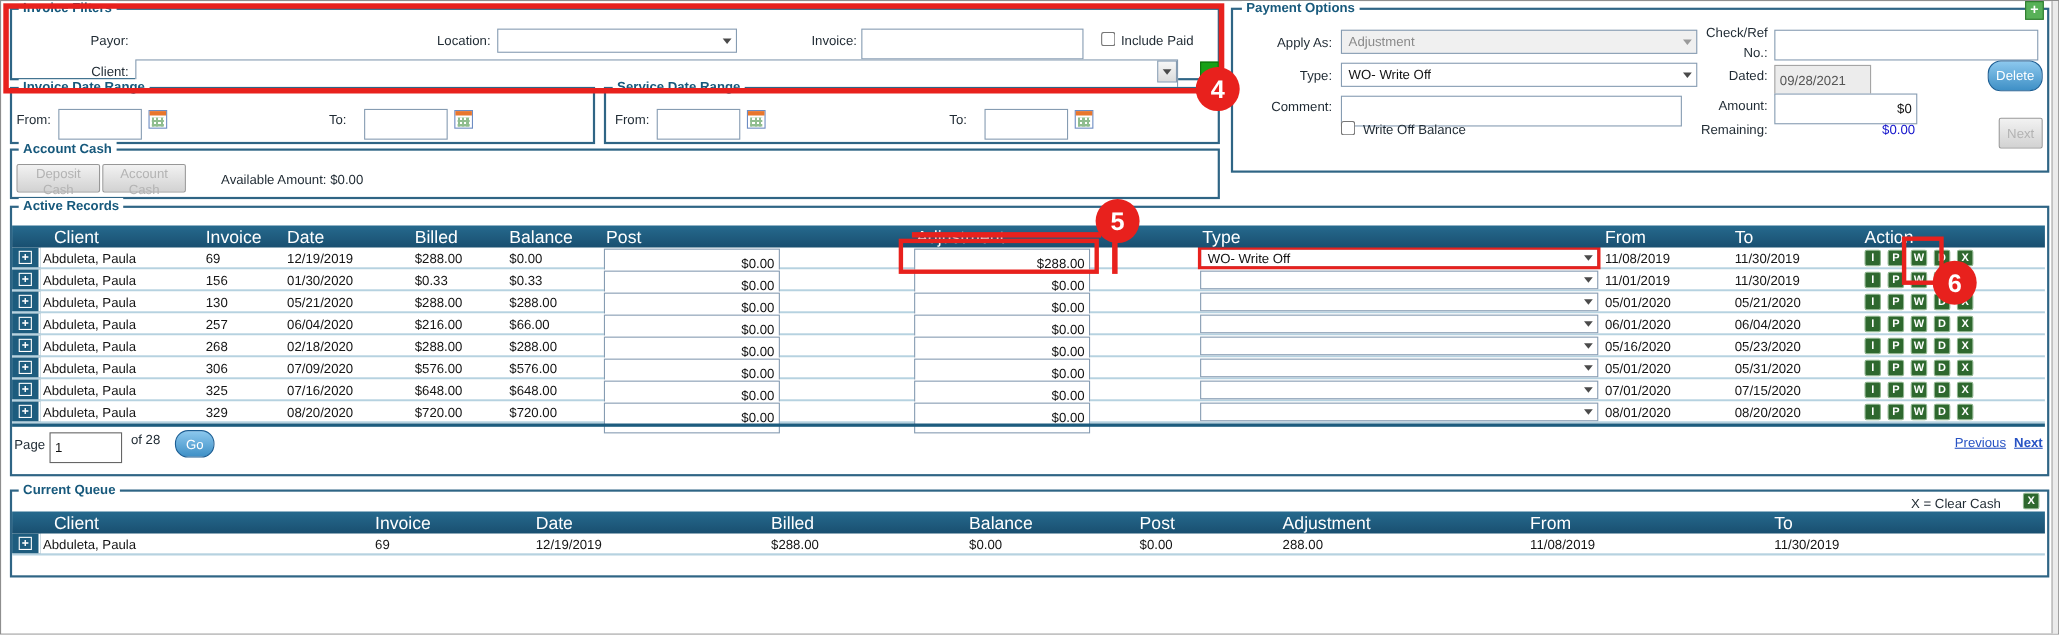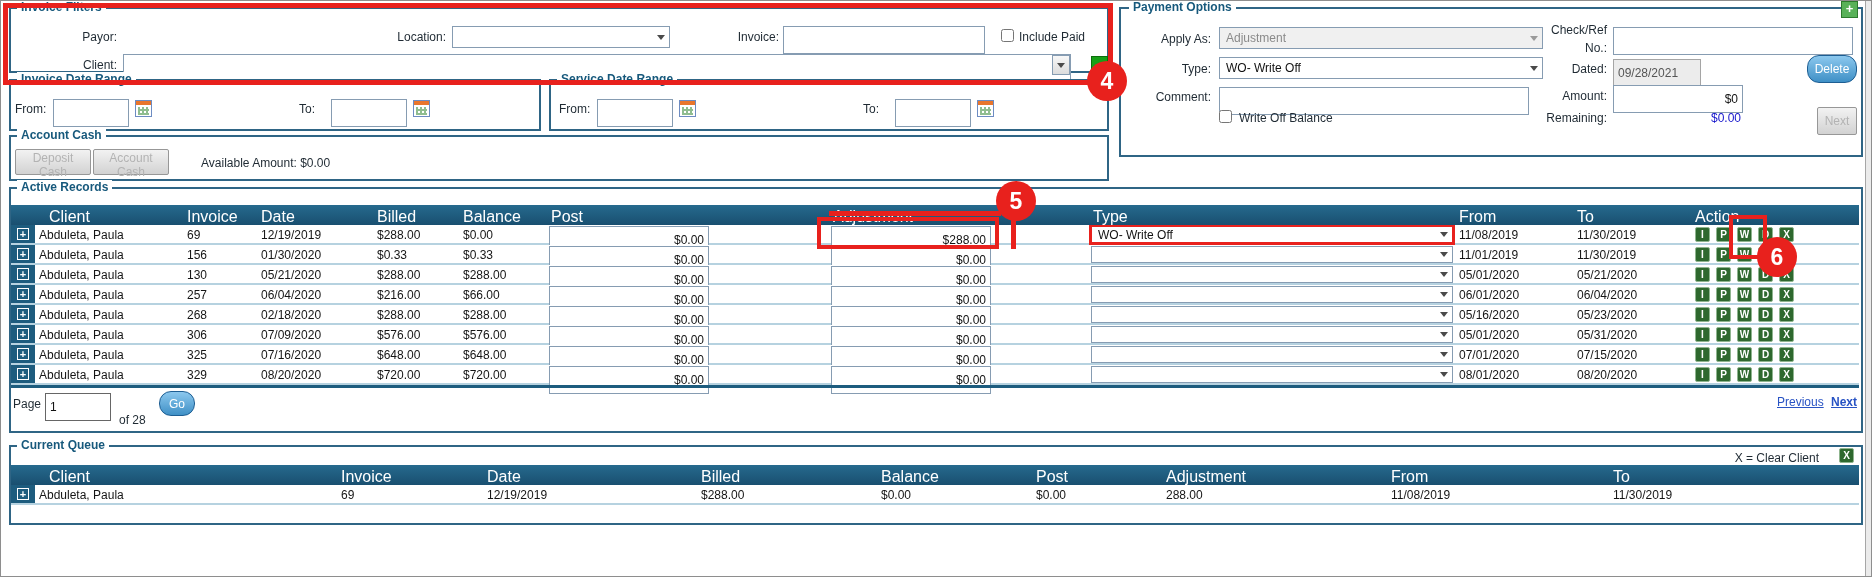--- a/index.html
+++ b/index.html
@@ -336,28 +336,28 @@
     <span class="ai" style="left:1705px">P</span>
     <span class="ai" style="left:1726px">W</span>
     <span class="ai" style="left:1747px">D</span>
     <span class="ai" style="left:1768px">X</span>
   </div>
 
   <div class="tbl-bottom" style="top:384px"></div>
 
   <span class="lab" style="left:12px;top:396px">Page</span>
   <input class="inp" style="left: 44px; top: 392px; width: 66px; height: 22px; border-color: rgb(102, 102, 102);" value="1">
-  <span class="lab" style="left:118px;top:412px">of 28</span>
+  <span class="lab" style="left:118px;top:392px">of 28</span>
   <button class="btn-blue" style="left:158px;top:390px;width:36px;height:25px">Go</button>
   <span class="lnk" style="left:1776px;top:394px">Previous</span>
   <span class="lnk" style="left:1830px;top:394px;font-weight:bold">Next</span>
 
   <div class="fs" style="left:8px;top:444px;width:1854px;height:80px"></div>
   <span class="leg" style="left:16px;top:437px">Current Queue</span>
-  <span class="lab" style="right:52px;top:450px">X = Clear Client</span>
+  <span class="lab" style="right:52px;top:450px">X = Clear Cash</span>
   <span class="ai" style="left:1838px;top:447px">X</span>
 
   <div class="thead" style="top:464px">
     <span class="th" style="left:38px">Client</span>
     <span class="th" style="left:330px">Invoice</span>
     <span class="th" style="left:476px">Date</span>
     <span class="th" style="left:690px">Billed</span>
     <span class="th" style="left:870px">Balance</span>
     <span class="th" style="left:1025px">Post</span>
     <span class="th" style="left:1155px">Adjustment</span>

